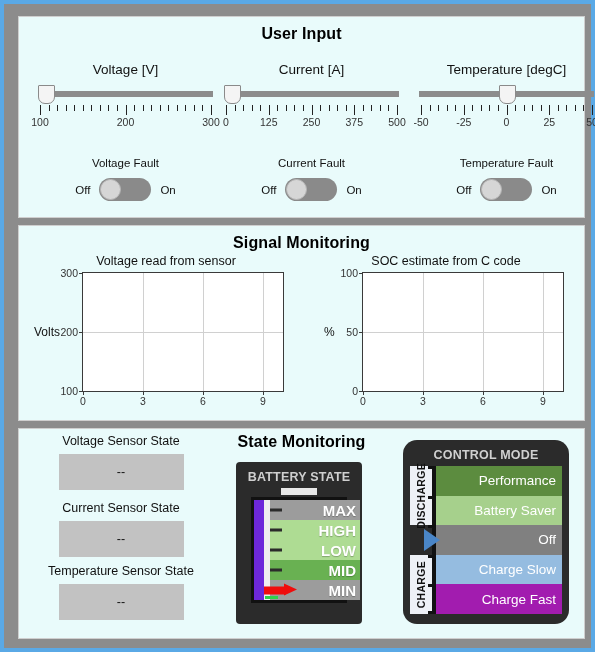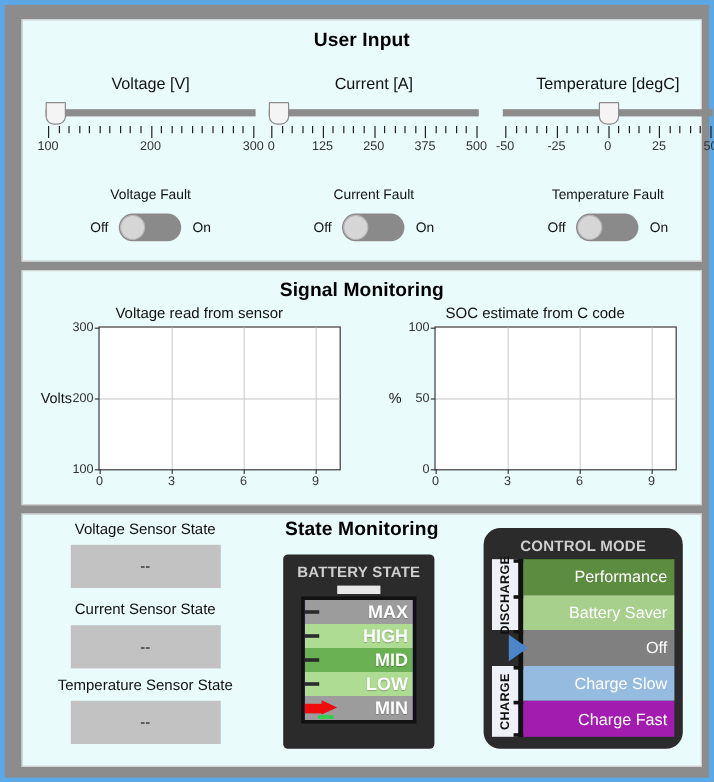--- a/index.html
+++ b/index.html
@@ -151,21 +151,21 @@
   .battery-nub{
     width:36px;height:7px;background:#e8e8e8;margin:4px auto 0;
   }
   .battery-body{
     position:relative;margin:2px auto 0;width:96px;height:106px;
     background:#111;
     box-sizing:border-box;padding:3px;
   }
   .battery-inner{
     position:relative;width:100%;height:100%;
-    background:#6d28d9;overflow:hidden;
+    background:#6d28d9;overflow:hidden;padding-left:16px;
   }
   .batt-row{
     position:relative;height:20%;
     display:flex;align-items:center;justify-content:flex-end;
     color:#fff;font-size:15px;font-weight:bold;
     padding-right:4px;box-sizing:border-box;
     text-shadow:0 1px 1px rgba(0,0,0,.25);
   }
   .batt-row .notch{
     position:absolute;left:0;top:50%;transform:translateY(-50%);
@@ -469,27 +469,27 @@
       <div class="battery-inner">
           <div class="batt-gutter"></div>
           <div class="batt-row" style="background: rgb(156, 156, 156);">
             <div class="notch"></div>
             <span>MAX</span>
           </div>
           <div class="batt-row" style="background: rgb(174, 220, 147);">
             <div class="notch"></div>
             <span>HIGH</span>
           </div>
+          <div class="batt-row" style="background: rgb(174, 220, 147);">
+            <div class="notch"></div>
+            <span>LOW</span>
+          </div>
           <div class="batt-row" style="background: rgb(105, 177, 82);">
             <div class="notch"></div>
             <span>MID</span>
-          </div>
-          <div class="batt-row" style="background: rgb(174, 220, 147);">
-            <div class="notch"></div>
-            <span>LOW</span>
           </div>
           <div class="batt-row" style="background: rgb(156, 156, 156);">
             <div class="notch"></div>
             <span>MIN</span>
             <div class="batt-arrow" style="top: 50%; transform: translateY(-50%);">
               <span class="shaft"></span>
               <span class="head"></span>
             </div>
           </div>
           <div class="batt-minbar"></div>

